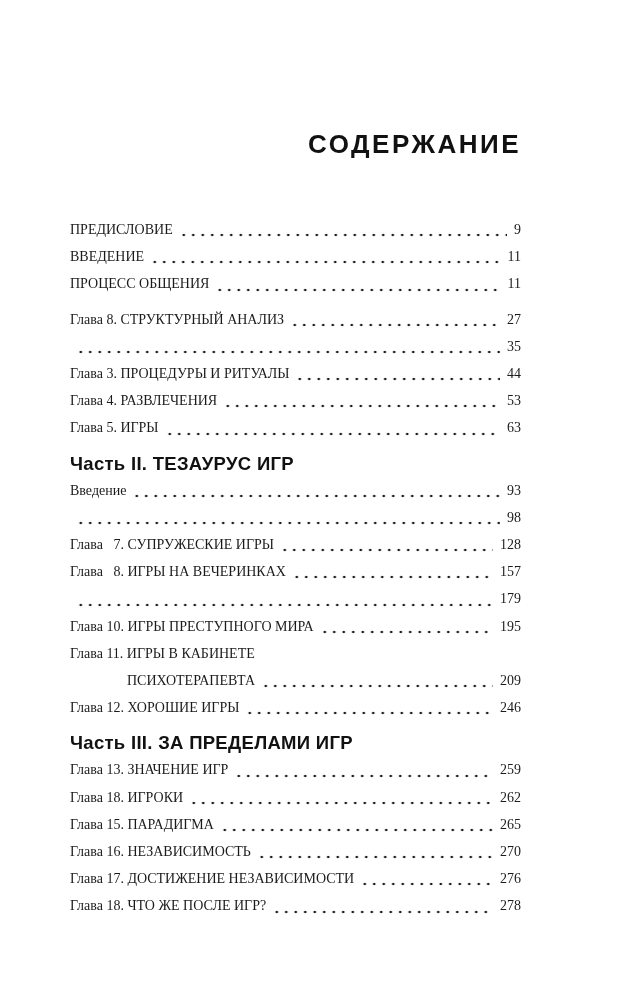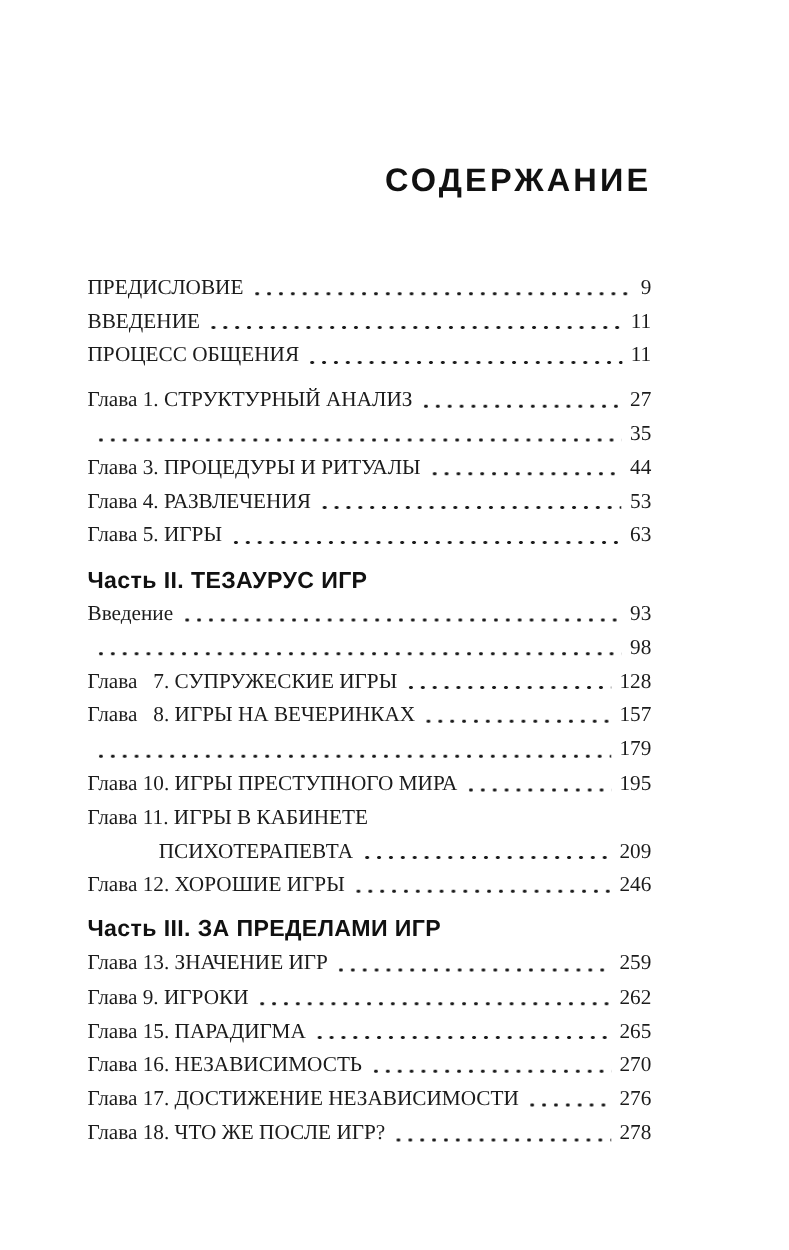--- a/index.html
+++ b/index.html
@@ -43,21 +43,21 @@
     font-size: 18.5px;
     line-height: 27px;
     letter-spacing: 0.3px;
     color: #111111;
     white-space: pre;
   }
 
   .row {
     display: flex;
     align-items: baseline;
-    font-size: 17px;
+    font-size: 14px;
     line-height: 27.2px;
     white-space: pre;
   }
   .row.cont { padding-left: 57px; align-items: center; }
 
   .entry-title { white-space: pre; }
 
   .dots {
     flex: 1;
     align-self: flex-end;
@@ -76,41 +76,41 @@
 
 <div class="sheet">
   <h1 class="heading">СОДЕРЖАНИЕ</h1>
   <div class="toc" id="toc">
       <div class="section">
         <div class="row"><span class="entry-title">ПРЕДИСЛОВИЕ</span><span class="dots"></span><span class="page-num">9</span></div>
         <div class="row"><span class="entry-title">ВВЕДЕНИЕ</span><span class="dots"></span><span class="page-num">11</span></div>
         <div class="row"><span class="entry-title">ПРОЦЕСС ОБЩЕНИЯ</span><span class="dots"></span><span class="page-num">11</span></div>
       </div>
       <div class="section">
-        <div class="row"><span class="entry-title">Глава 1. СТРУКТУРНЫЙ АНАЛИЗ</span><span class="dots"></span><span class="page-num">27</span></div>
+        <div class="row"><span class="entry-title">Глава 8. СТРУКТУРНЫЙ АНАЛИЗ</span><span class="dots"></span><span class="page-num">27</span></div>
         <div class="row"><span class="dots"></span><span class="page-num">35</span></div>
         <div class="row"><span class="entry-title">Глава 3. ПРОЦЕДУРЫ И РИТУАЛЫ</span><span class="dots"></span><span class="page-num">44</span></div>
         <div class="row"><span class="entry-title">Глава 4. РАЗВЛЕЧЕНИЯ</span><span class="dots"></span><span class="page-num">53</span></div>
         <div class="row"><span class="entry-title">Глава 5. ИГРЫ</span><span class="dots"></span><span class="page-num">63</span></div>
       </div>
       <div class="section">
         <div class="part">Часть II. ТЕЗАУРУС ИГР</div>
         <div class="row"><span class="entry-title">Введение</span><span class="dots"></span><span class="page-num">93</span></div>
         <div class="row"><span class="dots"></span><span class="page-num">98</span></div>
         <div class="row"><span class="entry-title">Глава  7. СУПРУЖЕСКИЕ ИГРЫ</span><span class="dots"></span><span class="page-num">128</span></div>
         <div class="row"><span class="entry-title">Глава  8. ИГРЫ НА ВЕЧЕРИНКАХ</span><span class="dots"></span><span class="page-num">157</span></div>
         <div class="row"><span class="dots"></span><span class="page-num">179</span></div>
         <div class="row"><span class="entry-title">Глава 10. ИГРЫ ПРЕСТУПНОГО МИРА</span><span class="dots"></span><span class="page-num">195</span></div>
         <div class="row"><span class="entry-title">Глава 11. ИГРЫ В КАБИНЕТЕ</span></div>
         <div class="row cont"><span class="entry-title">ПСИХОТЕРАПЕВТА</span><span class="dots"></span><span class="page-num">209</span></div>
         <div class="row"><span class="entry-title">Глава 12. ХОРОШИЕ ИГРЫ</span><span class="dots"></span><span class="page-num">246</span></div>
       </div>
       <div class="section">
         <div class="part">Часть III. ЗА ПРЕДЕЛАМИ ИГР</div>
         <div class="row"><span class="entry-title">Глава 13. ЗНАЧЕНИЕ ИГР</span><span class="dots"></span><span class="page-num">259</span></div>
-        <div class="row"><span class="entry-title">Глава 9. ИГРОКИ</span><span class="dots"></span><span class="page-num">262</span></div>
+        <div class="row"><span class="entry-title">Глава 18. ИГРОКИ</span><span class="dots"></span><span class="page-num">262</span></div>
         <div class="row"><span class="entry-title">Глава 15. ПАРАДИГМА</span><span class="dots"></span><span class="page-num">265</span></div>
         <div class="row"><span class="entry-title">Глава 16. НЕЗАВИСИМОСТЬ</span><span class="dots"></span><span class="page-num">270</span></div>
         <div class="row"><span class="entry-title">Глава 17. ДОСТИЖЕНИЕ НЕЗАВИСИМОСТИ</span><span class="dots"></span><span class="page-num">276</span></div>
         <div class="row"><span class="entry-title">Глава 18. ЧТО ЖЕ ПОСЛЕ ИГР?</span><span class="dots"></span><span class="page-num">278</span></div>
       </div>
     </div>
 </div>
 
 </body></html>

